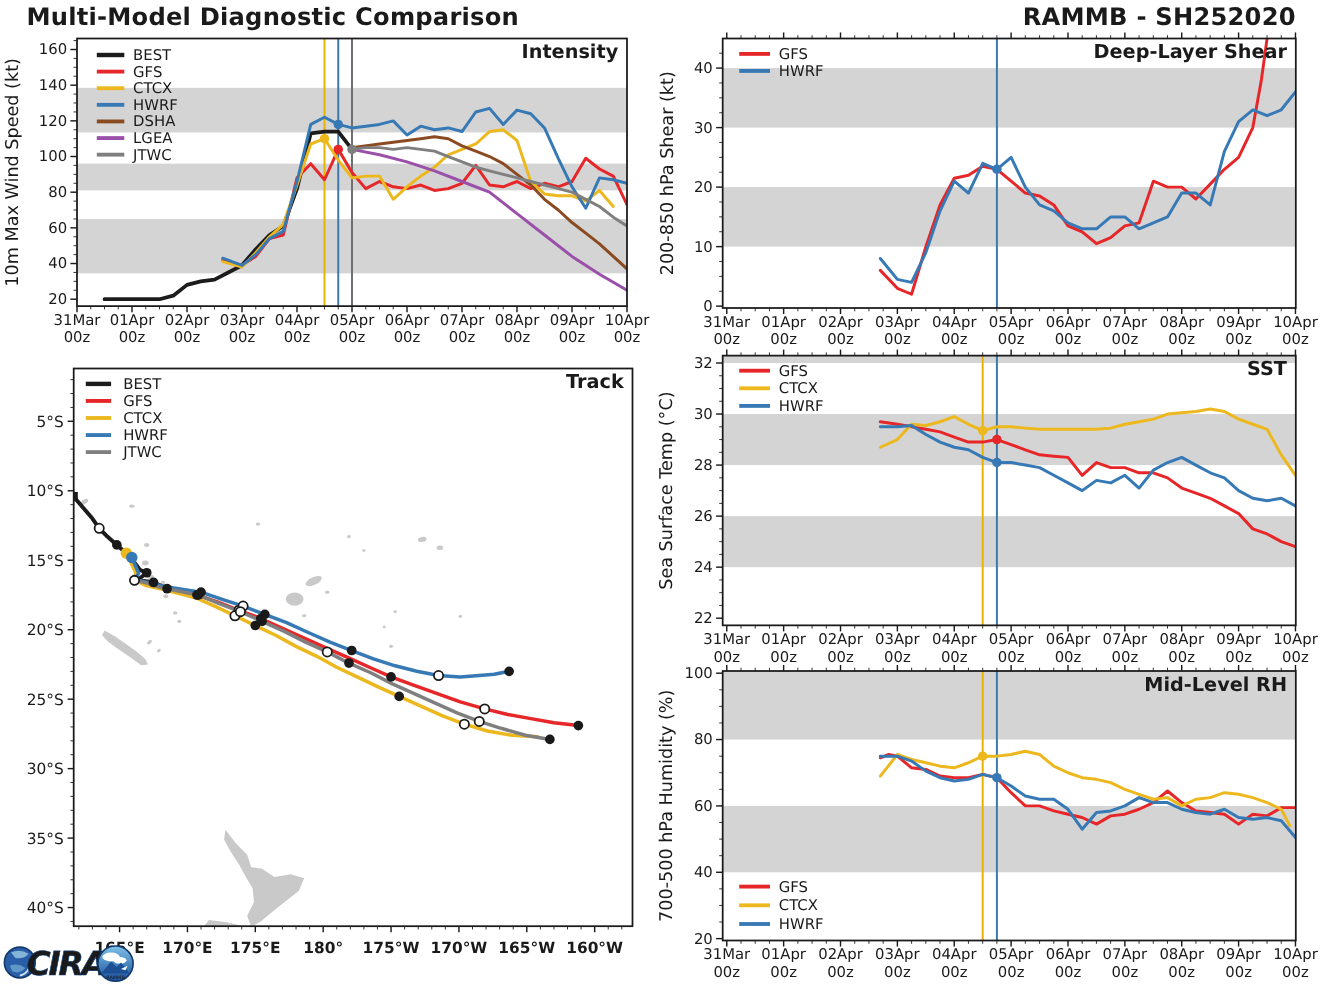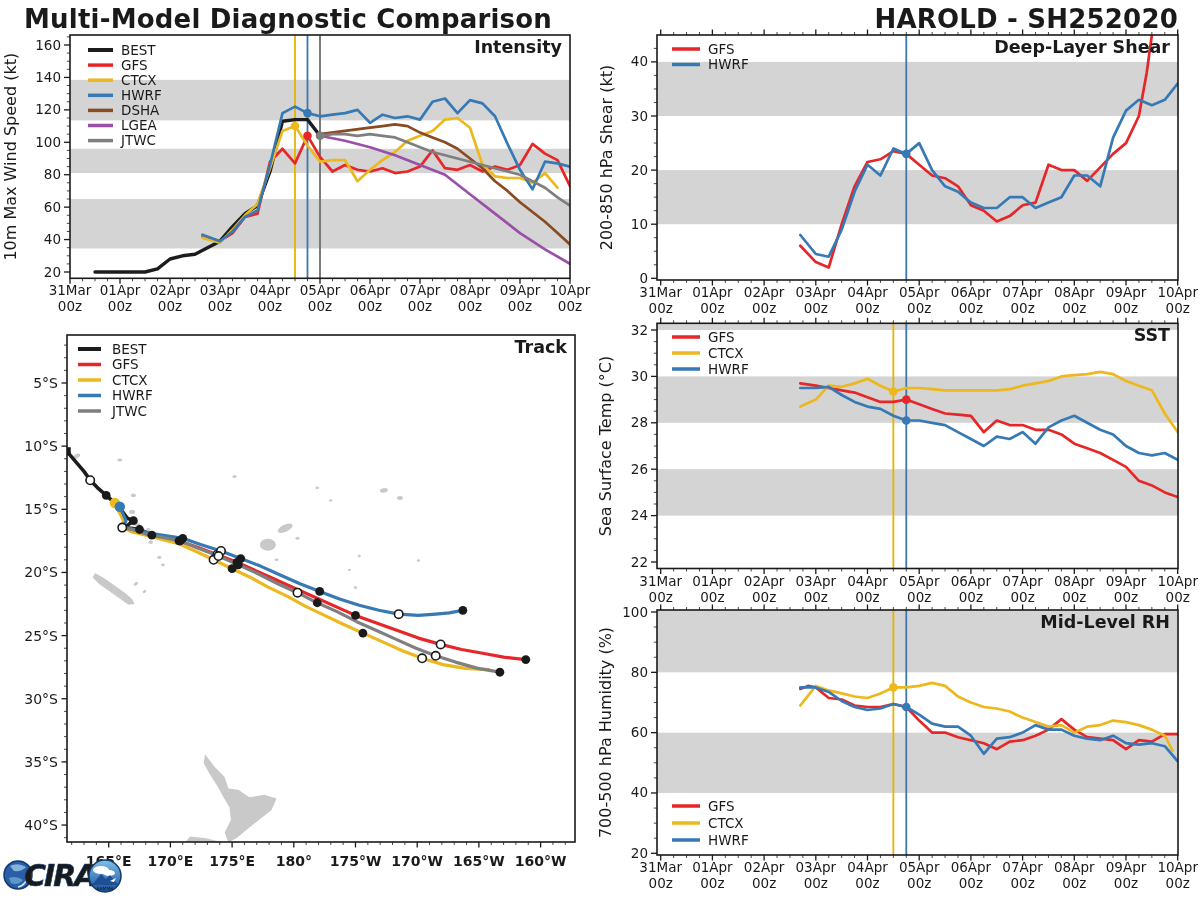--- a/index.html
+++ b/index.html
@@ -1,28 +1,28 @@
 <!DOCTYPE html>
 <html><head>
 <meta charset="utf-8">
 <style>
   html,body{margin:0;padding:0;background:#ffffff;}
   body{font-family:"DejaVu Sans","Liberation Sans",sans-serif;}
   #stage{position:relative;width:1200px;height:900px;background:#fff;overflow:hidden;}
-  .hdr{position:absolute;top:4px;font-size:26px;font-weight:bold;color:#1a1a1a;letter-spacing:0.2px;}
+  .hdr{position:absolute;top:4px;font-size:22px;font-weight:bold;color:#1a1a1a;letter-spacing:0.2px;}
   #hdr-left{left:24px;}
   #hdr-right{right:22px;}
   svg text{font-family:"DejaVu Sans","Liberation Sans",sans-serif;fill:#1a1a1a;}
 </style>
 </head>
 <body>
 
 <div id="stage">
   <div id="hdr-left" class="hdr">Multi-Model Diagnostic Comparison</div>
-  <div id="hdr-right" class="hdr">HAROLD - SH252020</div>
+  <div id="hdr-right" class="hdr">RAMMB - SH252020</div>
   <svg id="chart" width="1200" height="900" viewBox="0 0 1200 900">
       <g>
         <clipPath id="clip-intensity">
           <rect x="70" y="35" width="500" height="243.3"></rect>
         </clipPath>
         <rect x="70" y="35" width="500" height="243.3" fill="#ffffff"></rect>
         <rect x="70" y="199.03571428571428" width="500" height="49.45357142857142" fill="#d4d4d4"></rect>
         <rect x="70" y="148.77142857142857" width="500" height="24.321428571428584" fill="#d4d4d4"></rect>
         <rect x="70" y="79.8607142857143" width="500" height="40.53571428571428" fill="#d4d4d4"></rect>
         <g clip-path="url(#clip-intensity)">

